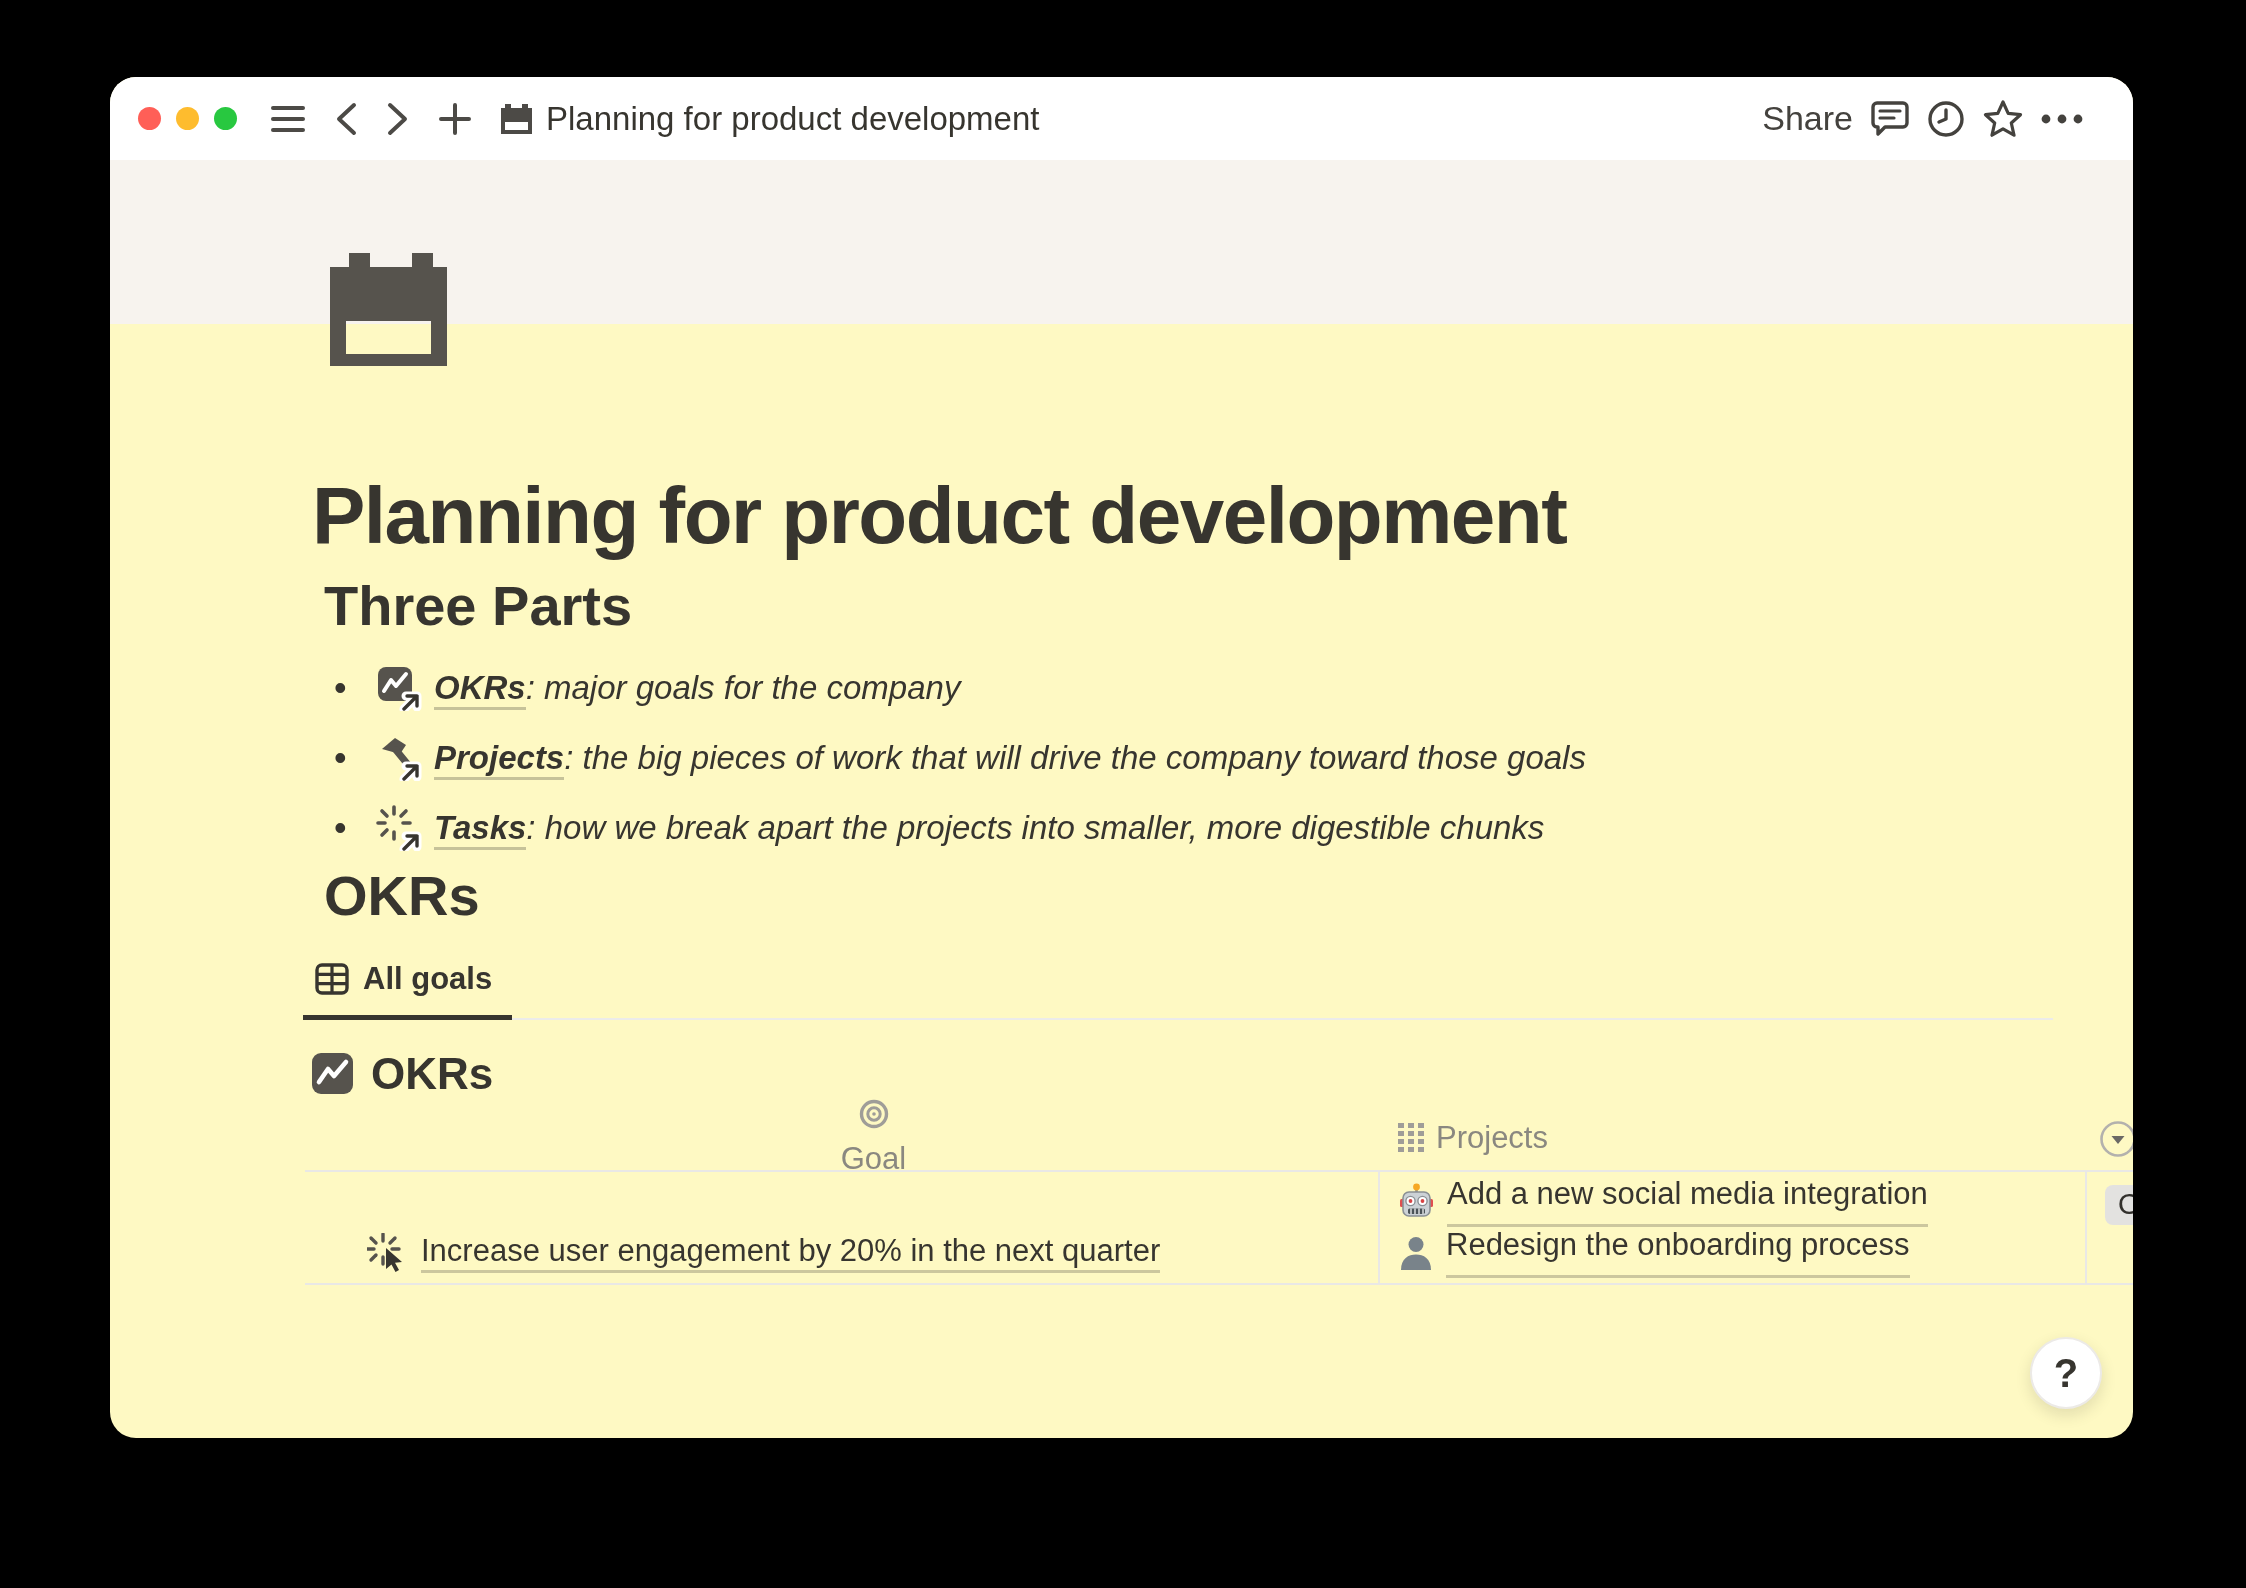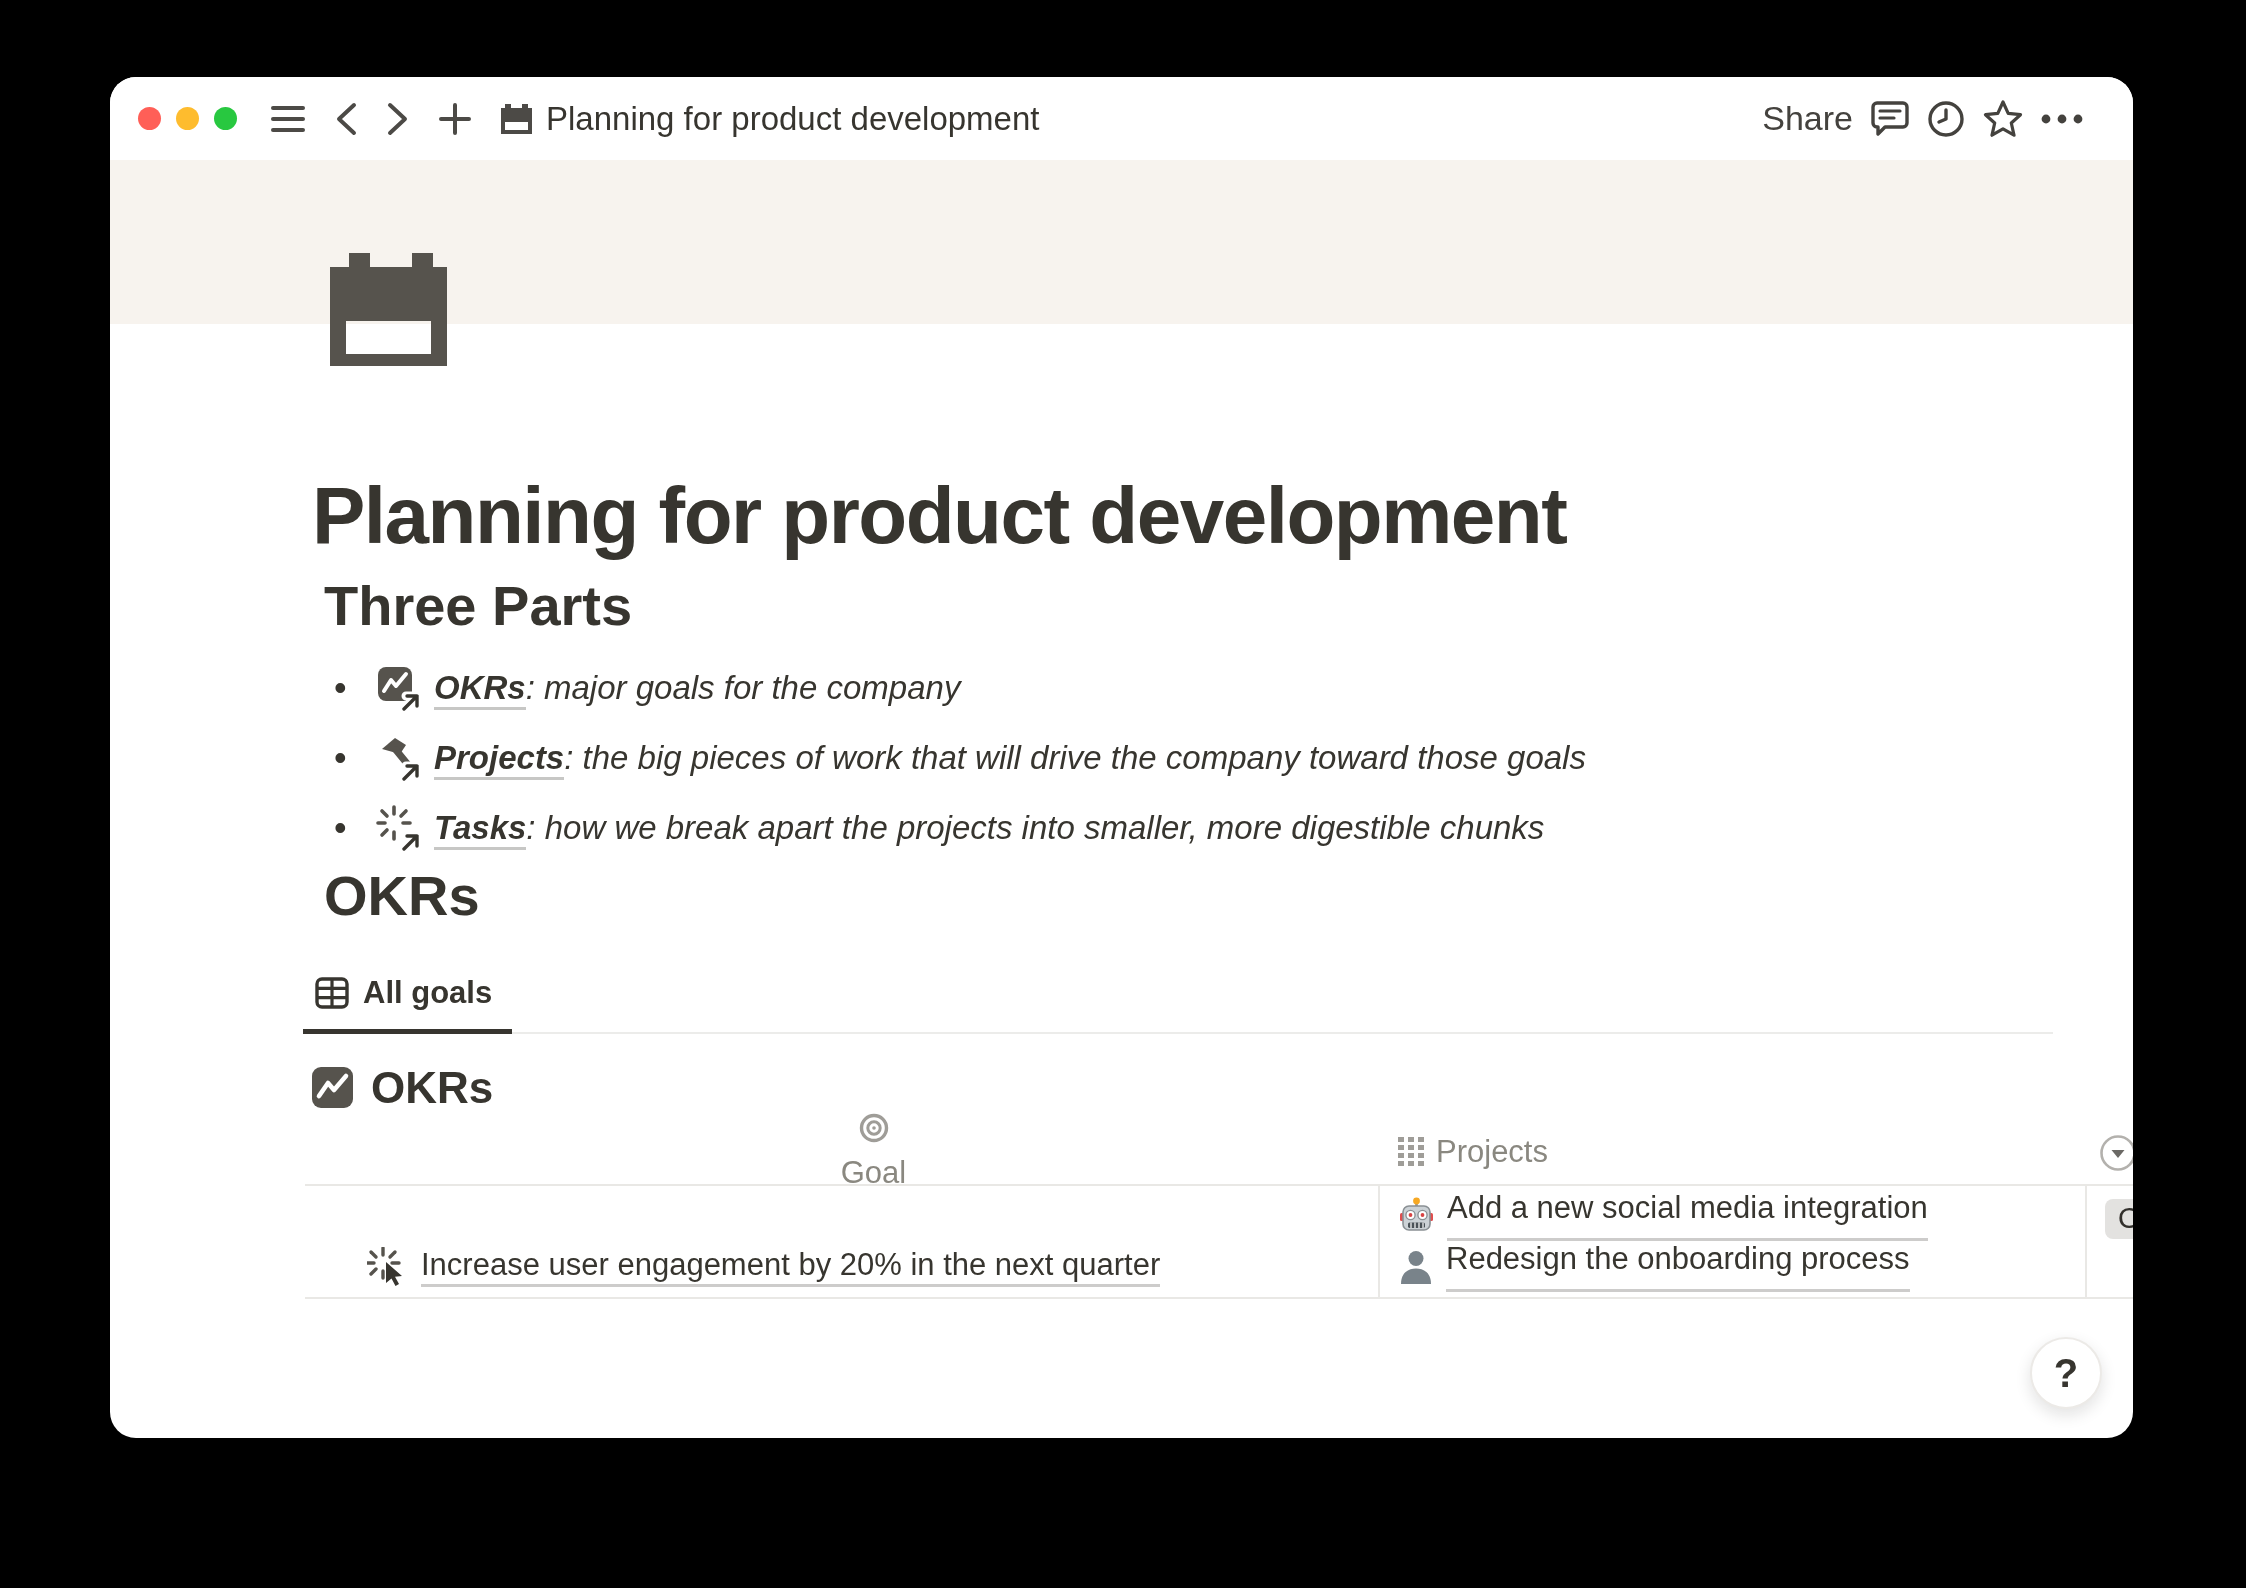--- a/index.html
+++ b/index.html
@@ -1,17 +1,17 @@
 <!DOCTYPE html>
 <html><head>
 <meta charset="utf-8">
 <style>
   html,body{margin:0;padding:0;background:#000;}
   body{width:2246px;height:1588px;position:relative;font-family:"Liberation Sans",sans-serif;color:#37352f;}
-  .window{position:absolute;left:110px;top:77px;width:2023px;height:1361px;background:#ffffff;border-radius:26px;overflow:hidden;box-shadow:0 0 60px rgba(0,0,0,.6);}
+  .window{position:absolute;left:110px;top:77px;width:2023px;height:1361px;background:#fef9c3;border-radius:26px;overflow:hidden;box-shadow:0 0 60px rgba(0,0,0,.6);}
 
   
   .titlebar{height:83px;display:flex;align-items:center;padding:0 50px 0 28px;background:#fff;}
   .traffic{display:flex;gap:15px;align-items:center;margin-right:34px;}
   .light{width:23px;height:23px;border-radius:50%;}
   .tb-icons{display:flex;align-items:center;gap:30px;color:#4c4a46;}
   .tb-title{font-size:33px;margin-left:14px;color:#37352f;white-space:nowrap;}
   .tb-right{margin-left:auto;display:flex;align-items:center;gap:18px;color:#44423e;}
   .tb-share{font-size:34px;}
   .icon{display:inline-flex;align-items:center;justify-content:center;}
@@ -28,21 +28,21 @@
   .h-okrs{margin-top:52px;}
 
   .bullets{margin-top:26px;}
   .bli{display:flex;align-items:center;height:48px;margin-top:22px;font-size:33px;color:#37352f;}
   .bli .dot{margin-left:22px;width:22px;font-size:36px;line-height:1;}
   .bli .bicon{margin-left:20px;width:46px;height:46px;position:relative;flex:none;}
   .bli .btxt{margin-left:12px;white-space:nowrap;font-style:italic;}
   .mention{font-weight:600;border-bottom:3px solid rgba(55,53,47,.28);padding-bottom:1px;}
 
   
-  .tabbar{margin-top:40px;margin-left:-9px;width:1750px;border-bottom:2px solid #ececea;position:relative;}
+  .tabbar{margin-top:26px;margin-left:-9px;width:1750px;border-bottom:2px solid #ececea;position:relative;}
   .tab{display:inline-flex;align-items:center;gap:14px;font-size:31px;font-weight:600;color:#37352f;padding:6px 20px 18px 12px;border-bottom:5px solid #37352f;margin-bottom:-2px;}
 
   
   .db{margin-top:30px;}
   .db-titlerow{display:flex;align-items:center;gap:18px;height:48px;}
   .db-title{font-size:44px;font-weight:700;color:#37352f;}
   .db-table{margin-left:-7px;width:1828px;margin-top:8px;font-size:31px;}
   .hdr-row{display:flex;height:64px;align-items:center;color:#8a8880;position:relative;}
   .hdr-goal{width:1073px;display:flex;align-items:center;gap:12px;padding-left:64px;box-sizing:border-box;flex-direction:column;}
   .hdr-projects{width:709px;display:flex;align-items:center;gap:12px;padding-left:20px;box-sizing:border-box;}

